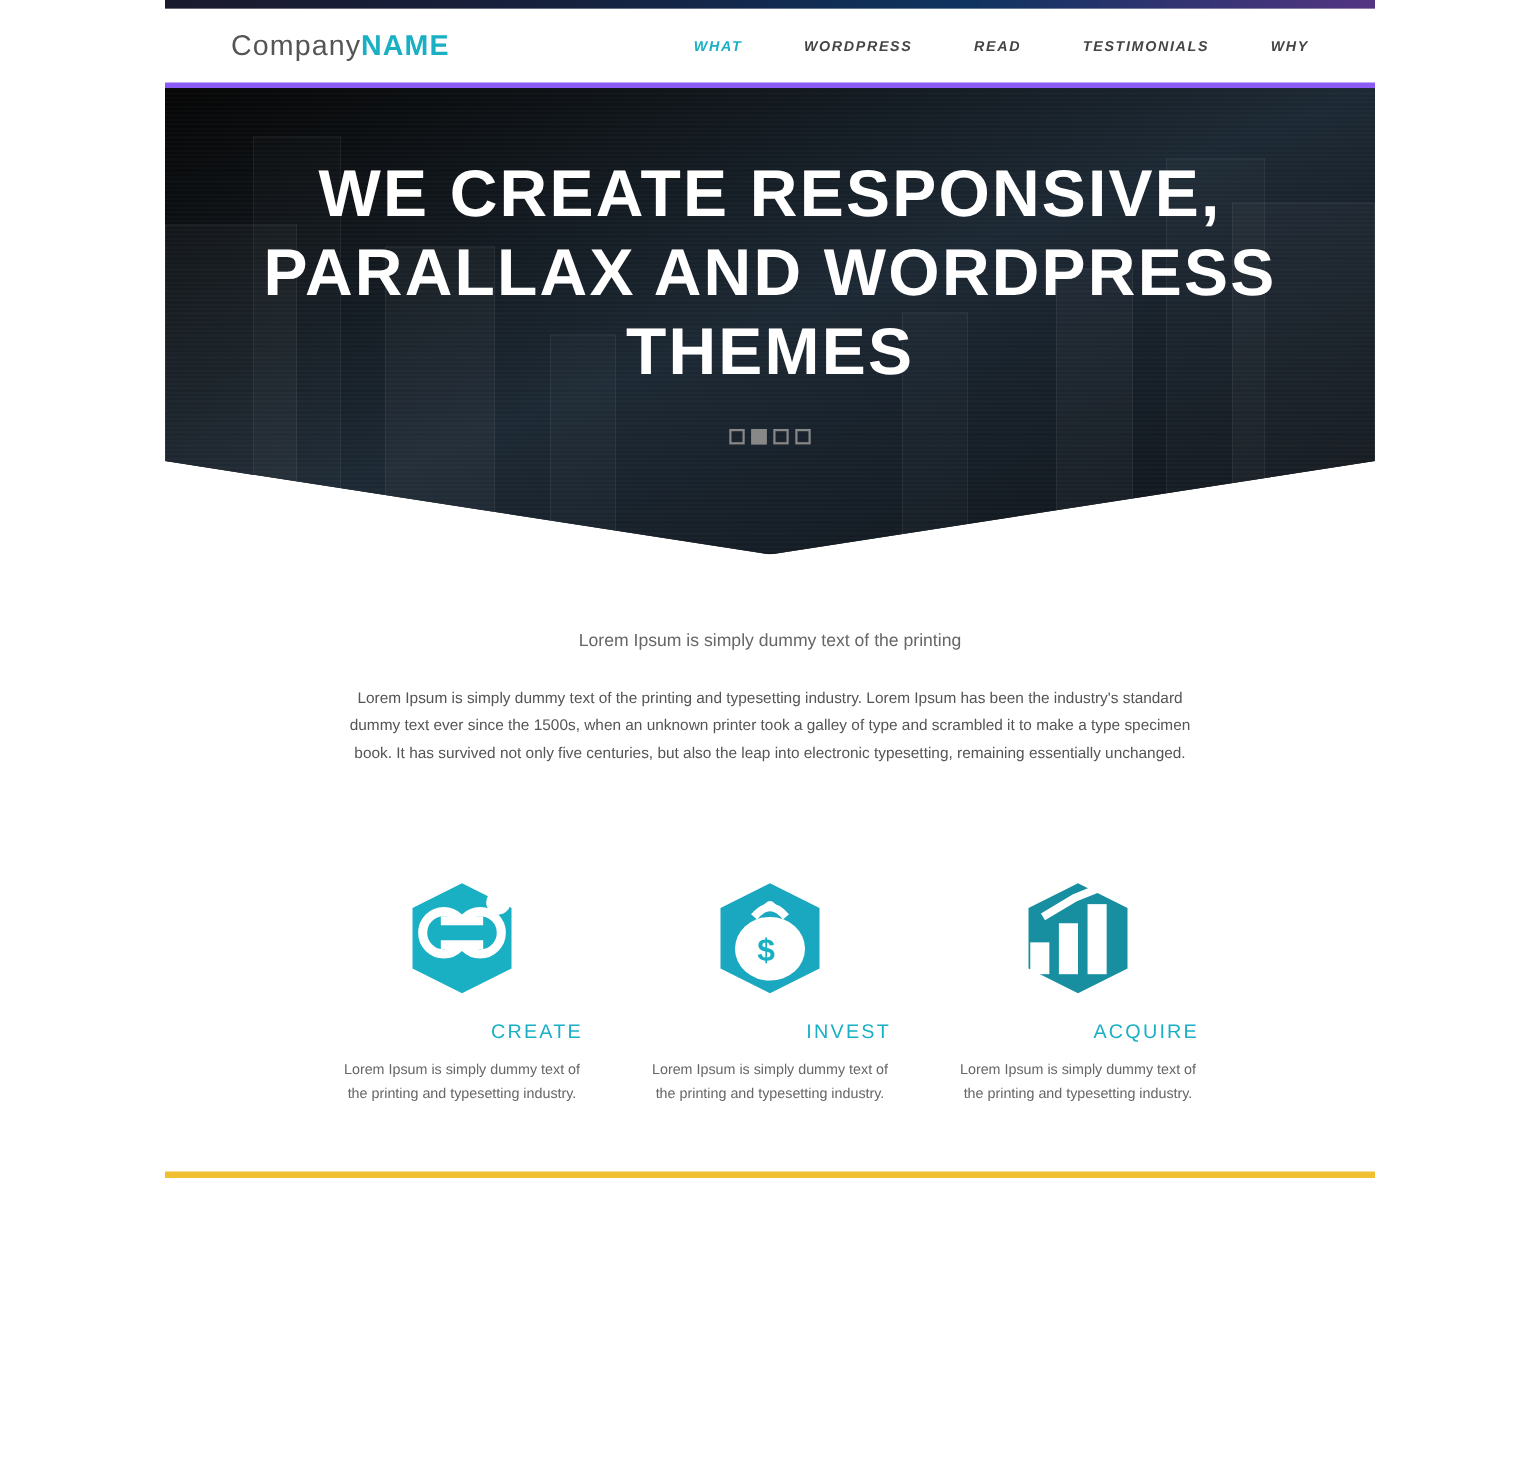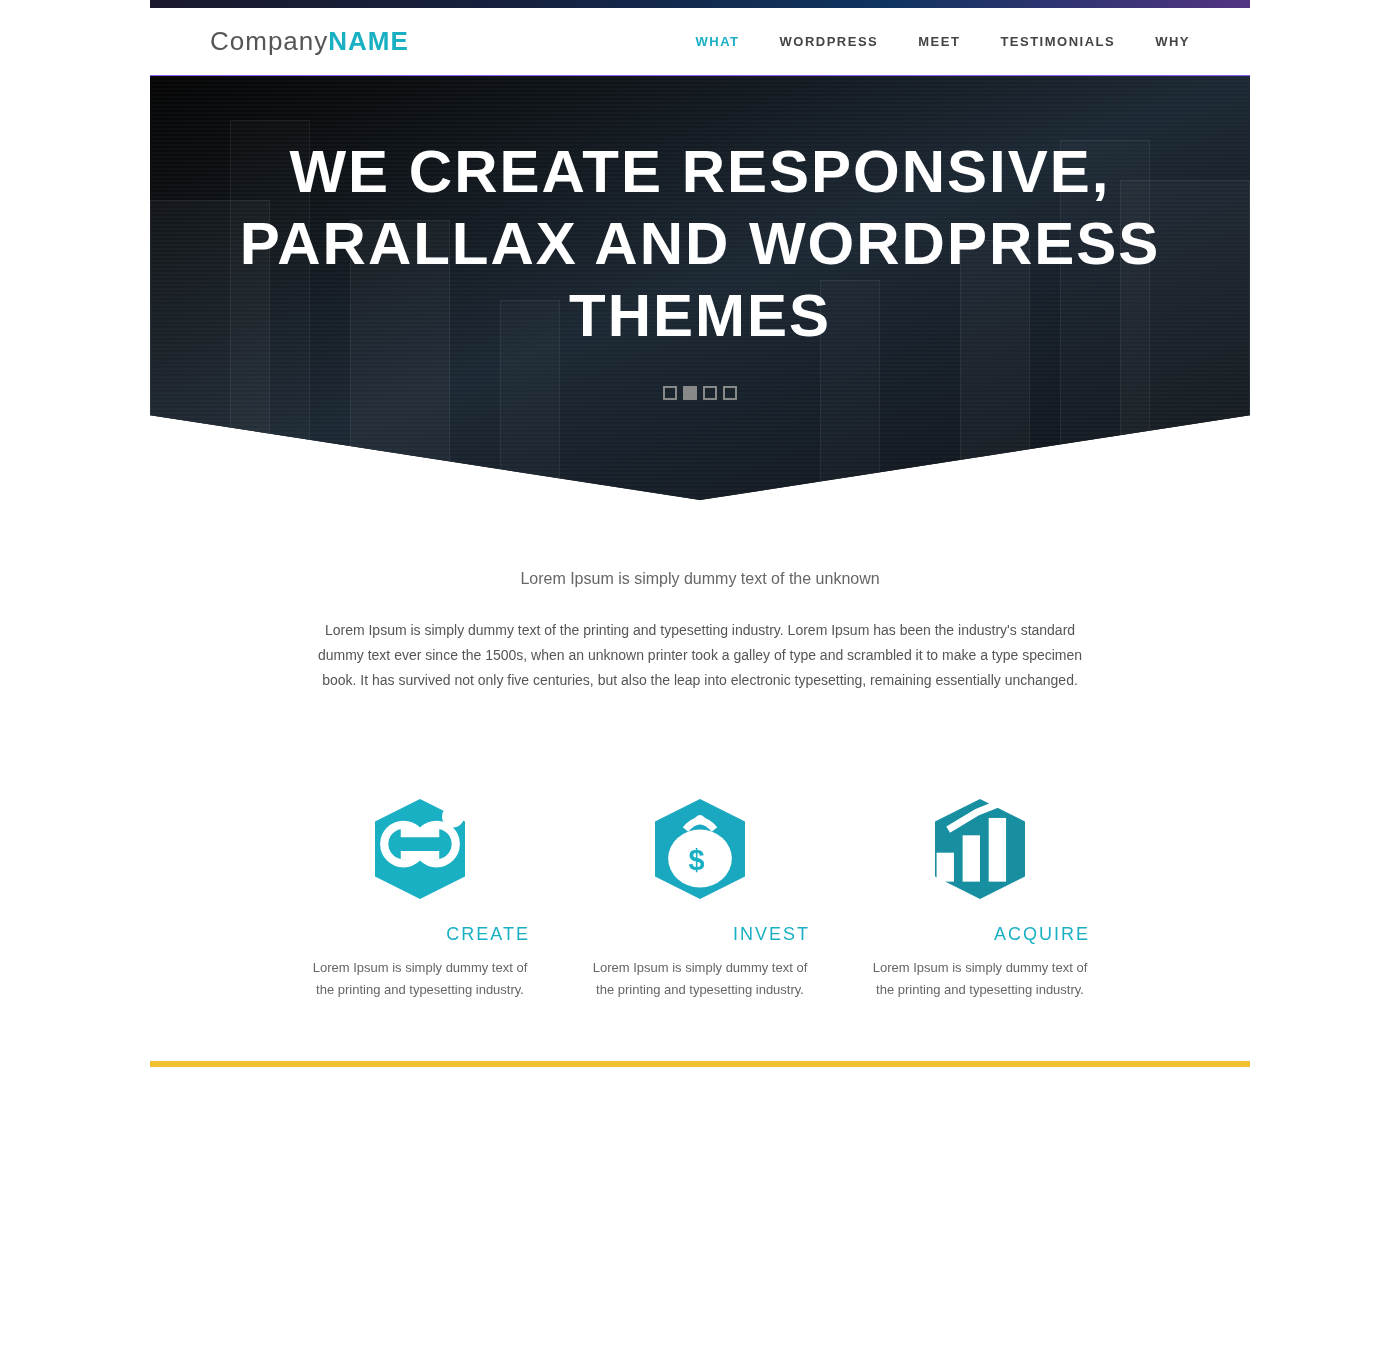--- a/index.html
+++ b/index.html
@@ -11,38 +11,39 @@
       background: linear-gradient(to right, #1a1a2e, #16213e, #0f3460, #533483);
     }
 
     
     .header {
       display: flex;
       align-items: center;
       justify-content: space-between;
       padding: 18px 60px;
       background: #fff;
-      border-bottom: 1px solid #8b5cf6;
+      border-bottom: 5px solid #8b5cf6;
     }
     .logo {
       font-size: 26px;
       letter-spacing: 1px;
     }
     .logo-company {
       color: #555;
       font-weight: 300;
     }
     .logo-name {
       color: #1ab0c4;
       font-weight: 700;
     }
     nav {
       display: flex;
-      gap: 40px;
+      gap: 56px;
       align-items: flex-start;
+      font-style: italic;
     }
     nav a {
       text-decoration: none;
       font-size: 13px;
       font-weight: 700;
       letter-spacing: 1.5px;
       color: #444;
       cursor: pointer;
     }
     nav a.active {
@@ -218,21 +219,21 @@
 
 <div class="top-bar"></div>
 
 <header class="header">
   <div class="logo">
     <span class="logo-company">Company</span><span class="logo-name">NAME</span>
   </div>
   <nav>
     <a class="active">WHAT</a>
     <a>WORDPRESS</a>
-    <a>MEET</a>
+    <a>READ</a>
     <a>TESTIMONIALS</a>
     <a>WHY</a>
   </nav>
 </header>
 
 <section class="hero">
   <div class="hero-bg"></div>
 
   <div class="hero-buildings">
     <div class="building" style="left:0; width:120px; height:300px; background:rgba(255,255,255,0.03)"></div>
@@ -252,21 +253,21 @@
     <div class="slider-dots">
       <div class="dot"></div>
       <div class="dot active"></div>
       <div class="dot"></div>
       <div class="dot"></div>
     </div>
   </div>
 </section>
 
 <section class="what-section">
-  <p class="what-subtitle">Lorem Ipsum is simply dummy text of the unknown</p>
+  <p class="what-subtitle">Lorem Ipsum is simply dummy text of the printing</p>
   <p class="what-desc">Lorem Ipsum is simply dummy text of the printing and typesetting industry. Lorem Ipsum has been the industry's standard dummy text ever since the 1500s, when an unknown printer took a galley of type and scrambled it to make a type specimen book. It has survived not only five centuries, but also the leap into electronic typesetting, remaining essentially unchanged.</p>
 </section>
 
 <div class="features">
 
   <div class="feature-card">
     <div class="hex-icon">
       <svg viewBox="0 0 110 110" xmlns="http://www.w3.org/2000/svg">
         <polygon points="55,5 100,27.5 100,82.5 55,105 10,82.5 10,27.5" fill="#1ab0c4"></polygon>
       </svg>

